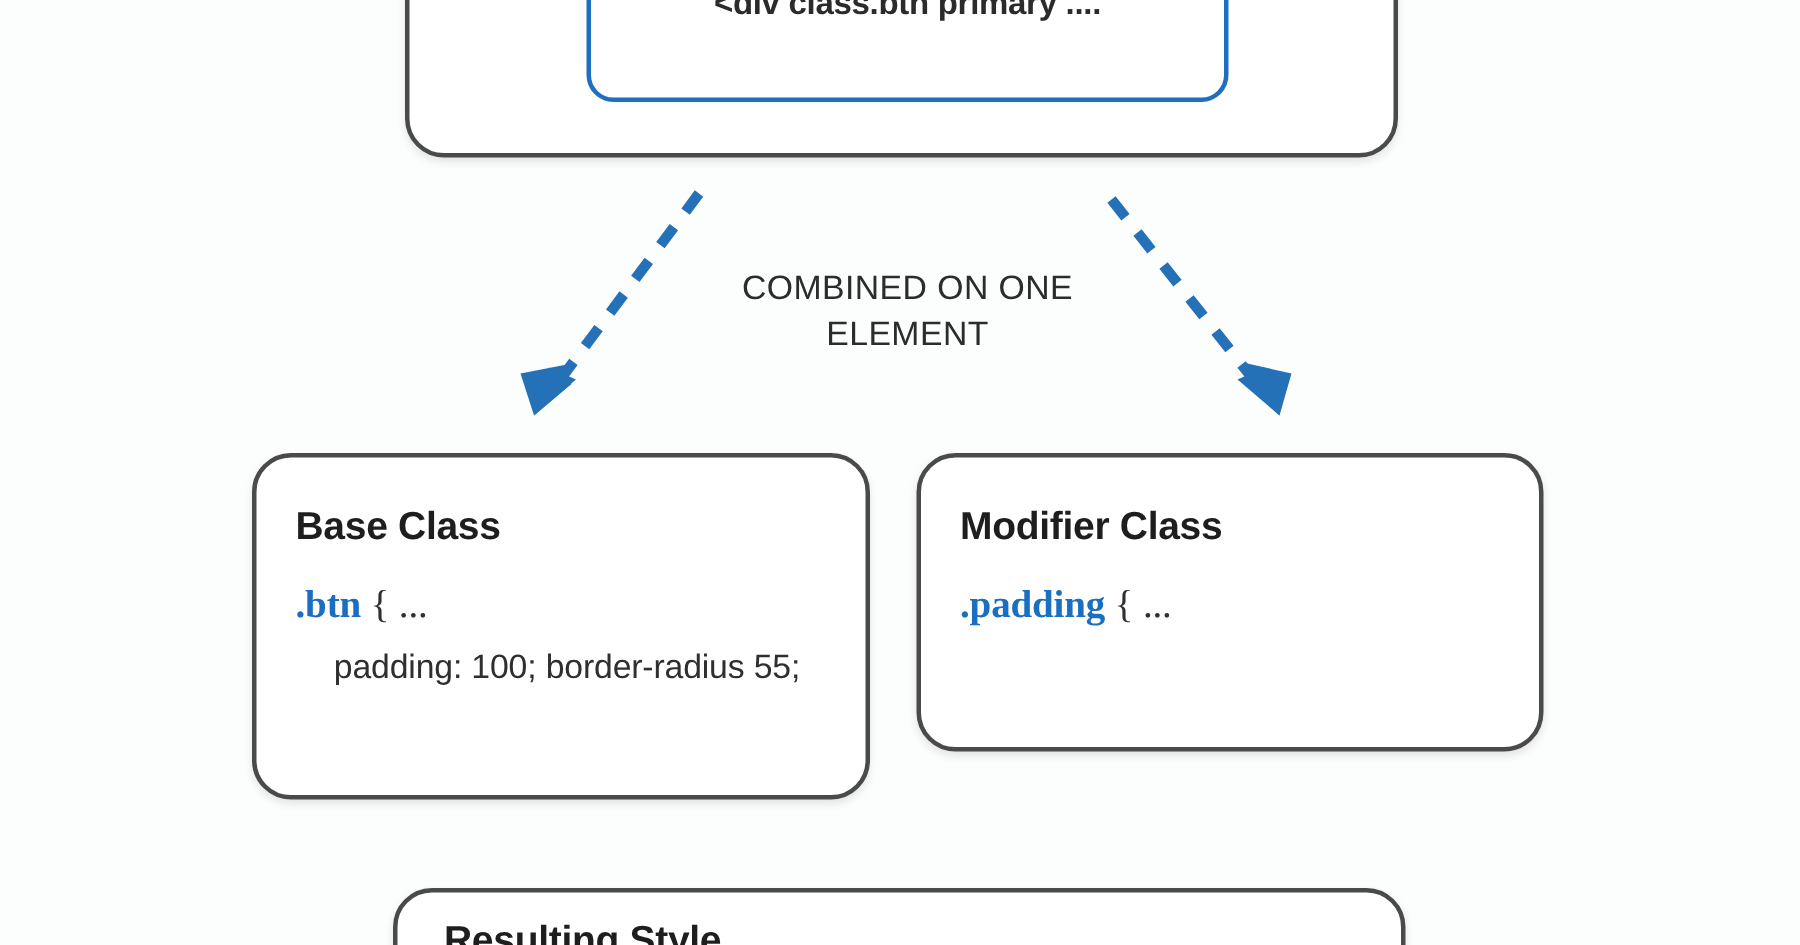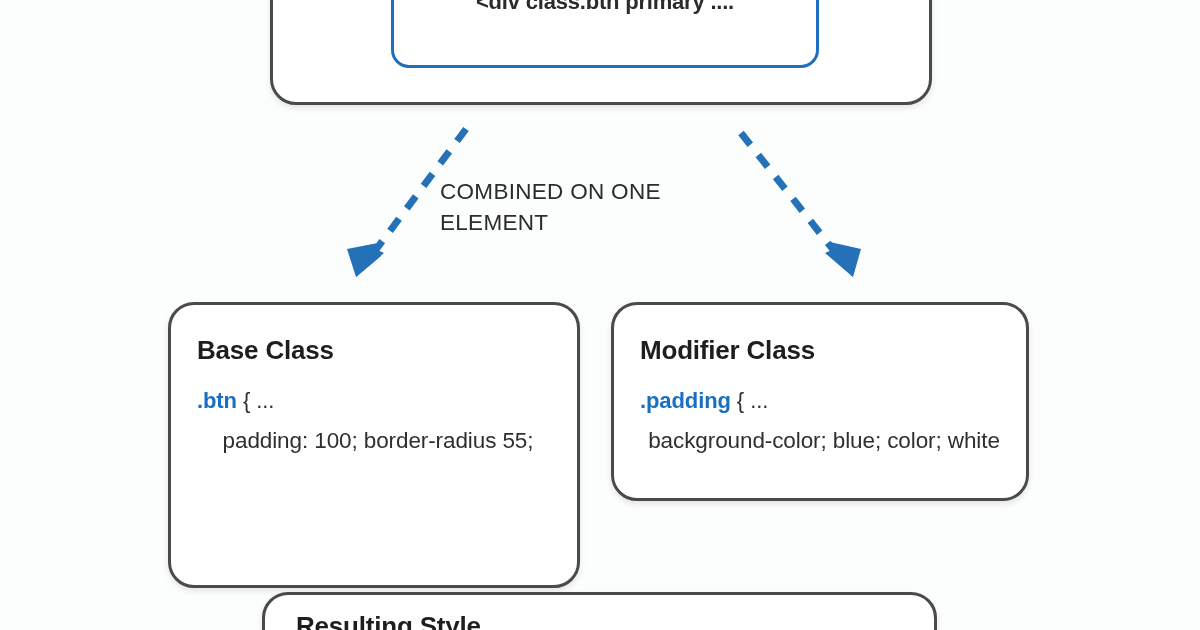--- a/index.html
+++ b/index.html
@@ -62,21 +62,21 @@
     letter-spacing: -0.2px;
     white-space: nowrap;
   }
 
   
   #combined-label {
     position: absolute;
     left: 440px;
     top: 176px;
     width: 330px;
-    text-align: left;
+    text-align: center;
     font-size: 22.5px;
     line-height: 31px;
     color: #2c2c2c;
     letter-spacing: 0.3px;
   }
 
   
   #arrows {
     position: absolute;
     left: 0;
@@ -84,21 +84,21 @@
     width: 1200px;
     height: 630px;
     pointer-events: none;
   }
 
   
   #base-card {
     left: 168px;
     top: 302px;
     width: 412px;
-    height: 286px;
+    height: 231px;
   }
   #modifier-card {
     left: 611px;
     top: 302px;
     width: 418px;
     height: 199px;
   }
   .card-body {
     position: absolute;
     left: 26px;
@@ -106,24 +106,25 @@
     top: 30px;
   }
   .card-title {
     font-size: 26px;
     font-weight: bold;
     color: #1e1e1e;
     letter-spacing: -0.2px;
     margin: 0 0 22px 0;
   }
   .rule-line {
-    font-size: 22px;
+    font-size: 26px;
     color: #2f2f2f;
     margin: 12px 0 8px 0;
     letter-spacing: -0.1px;
+    font-family: Liberation Serif, serif;
   }
   .selector {
     color: #1a6fc0;
     font-weight: bold;
   }
   .decl {
     font-size: 22.5px;
     color: #2f2f2f;
     line-height: 37px;
     letter-spacing: -0.1px;
@@ -173,21 +174,20 @@
       <div class="card-title">Base Class</div>
       <div class="rule-line"><span class="selector">.btn</span><span> { ...</span></div>
       <div class="decl">padding: 100; border-radius 55;</div>
     </div>
   </div>
 
   <div class="card" id="modifier-card">
     <div class="card-body">
       <div class="card-title">Modifier Class</div>
       <div class="rule-line"><span class="selector">.padding</span><span> { ...</span></div>
-      <div class="decl">background-color; blue; color; white</div>
     </div>
   </div>
 
   <div class="card" id="result-card">
     <div class="card-body">
       <div class="card-title">Resulting Style</div>
     </div>
   </div>
 
 </div>

